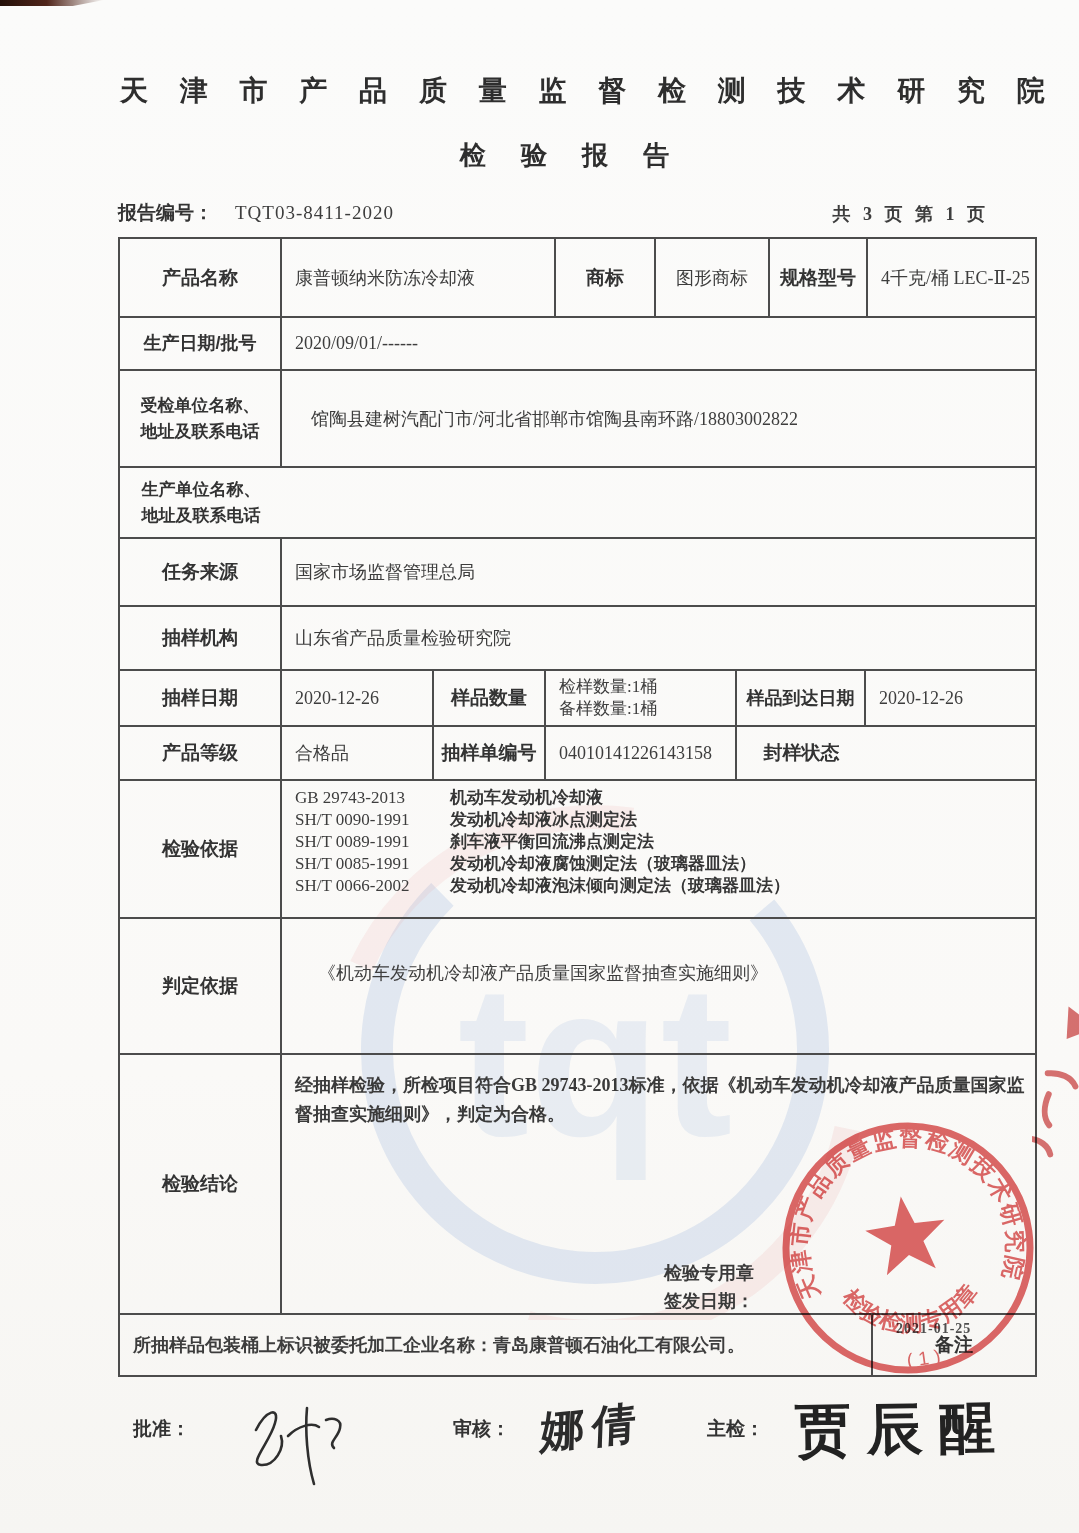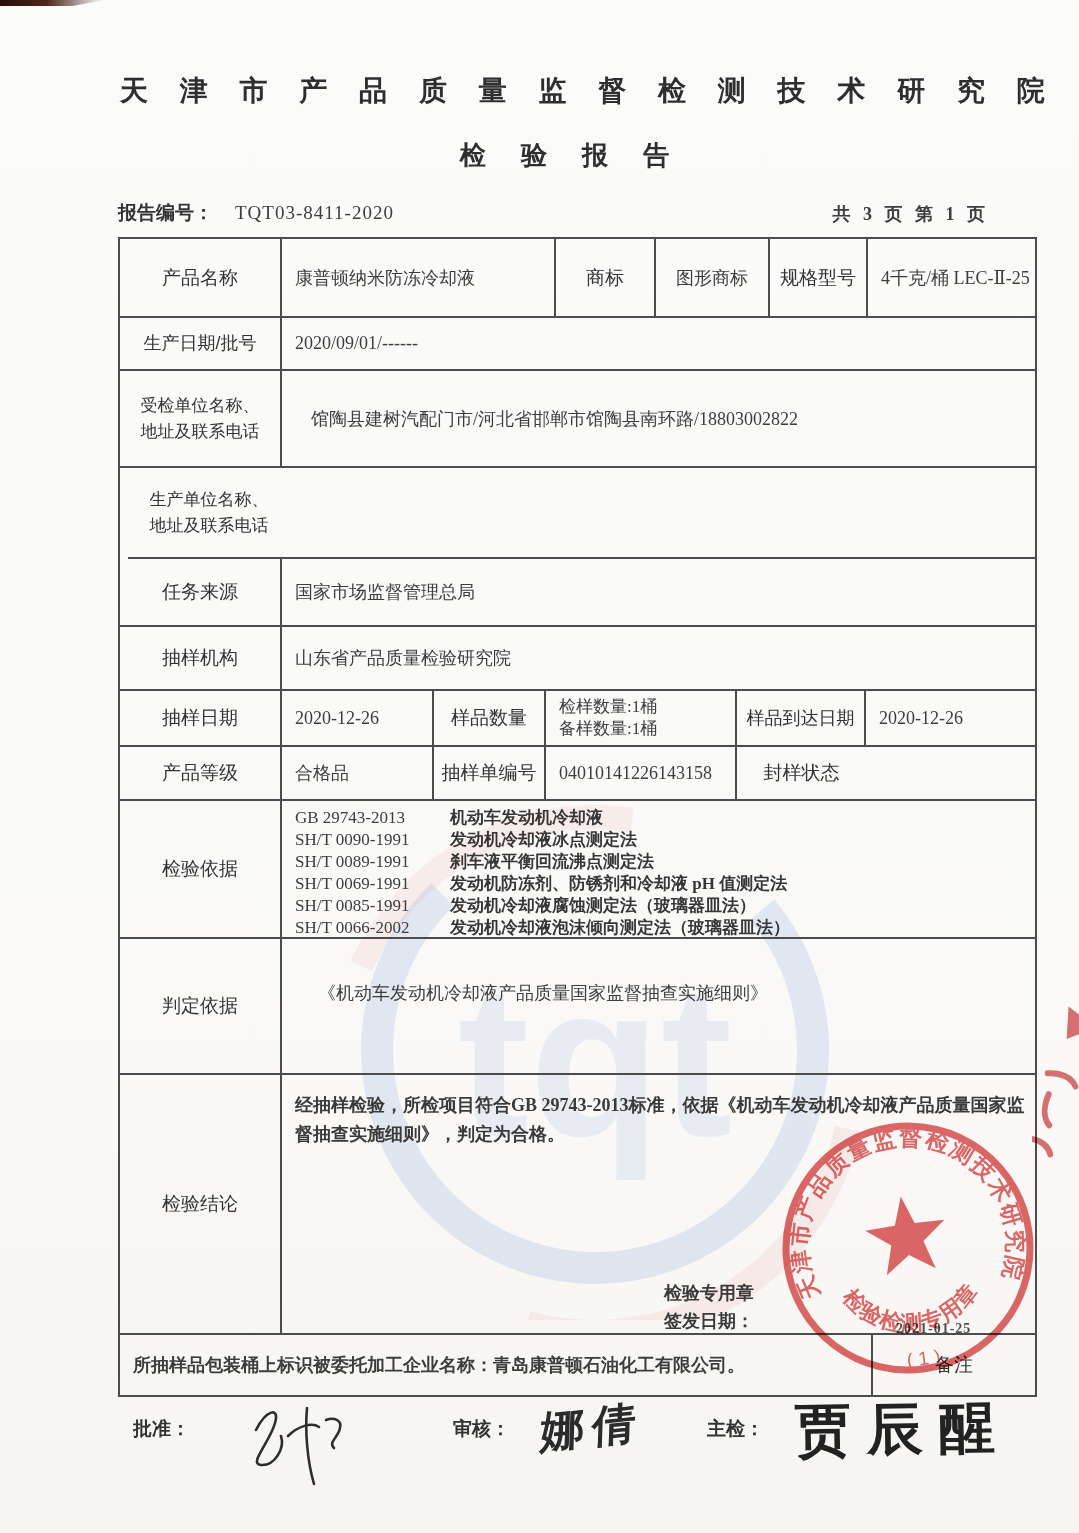--- a/index.html
+++ b/index.html
@@ -27,28 +27,28 @@
   
   .watermark{position:absolute;left:330px;top:790px;z-index:0;pointer-events:none;}
   
   .report-table{position:absolute;left:118px;top:237px;width:919px;z-index:1;
     border:2px solid #4c4c4c;box-sizing:border-box;background:transparent;}
   .row{display:flex;box-sizing:border-box;border-bottom:2px solid #4c4c4c;}
   .row:last-child{border-bottom:none;}
   .cell{border-right:2px solid #4c4c4c;box-sizing:border-box;display:flex;
     align-items:center;overflow:hidden;}
   .cell:last-child{border-right:none;}
-  .lbl{flex-direction:column;justify-content:center;font-weight:normal;font-size:19px;
+  .lbl{flex-direction:column;justify-content:center;font-weight:bold;font-size:19px;
     text-align:center;line-height:1.35;color:#333;}
   .lbl.small{font-size:18px;}
   .val{padding-left:13px;font-family:"Liberation Serif","DejaVu Serif",serif;
     font-size:18px;color:#3d3d3d;}
   .w-label{width:162px;flex:none;}
   .grow{flex:1;}
-  .h1{height:79px;} .h2{height:53px;} .h3{height:97px;gap:16px;} .h4{height:91px;margin-left:8px;}
+  .h1{height:79px;} .h2{height:53px;} .h3{height:97px;gap:16px;} .h4{height:71px;}
   .h5{height:68px;} .h6{height:64px;} .h7{height:56px;} .h8{height:54px;}
   .h9{height:138px;} .h10{height:136px;} .h11{height:260px;} .h12{height:60px;}
   .r1c2{width:274px;flex:none;} .r1c3{width:100px;flex:none;}
   .r1c4{width:114px;flex:none;justify-content:center;padding-left:0;}
   .r1c5{width:98px;flex:none;}
   .r7c2{width:152px;flex:none;} .r7c3{width:112px;flex:none;}
   .r7c4{width:191px;flex:none;} .r7c5{width:129px;flex:none;}
   .two-line{font-size:17px;line-height:1.5;}
   .stds{display:block;padding:6px 0 0 13px;}
   .std-line{display:flex;line-height:22px;font-size:17px;}
@@ -171,24 +171,20 @@
         </div>
         <div class="std-line">
           <span class="std-code">SH/T 0090-1991</span>
           <span class="std-name">发动机冷却液冰点测定法</span>
         </div>
         <div class="std-line">
           <span class="std-code">SH/T 0089-1991</span>
           <span class="std-name">刹车液平衡回流沸点测定法</span>
         </div>
         <div class="std-line">
-          <span class="std-code">SH/T 0069-1991</span>
-          <span class="std-name">发动机防冻剂、防锈剂和冷却液 pH 值测定法</span>
-        </div>
-        <div class="std-line">
           <span class="std-code">SH/T 0085-1991</span>
           <span class="std-name">发动机冷却液腐蚀测定法（玻璃器皿法）</span>
         </div>
         <div class="std-line">
           <span class="std-code">SH/T 0066-2002</span>
           <span class="std-name">发动机冷却液泡沫倾向测定法（玻璃器皿法）</span>
         </div>
       </div>
     </div>
 

